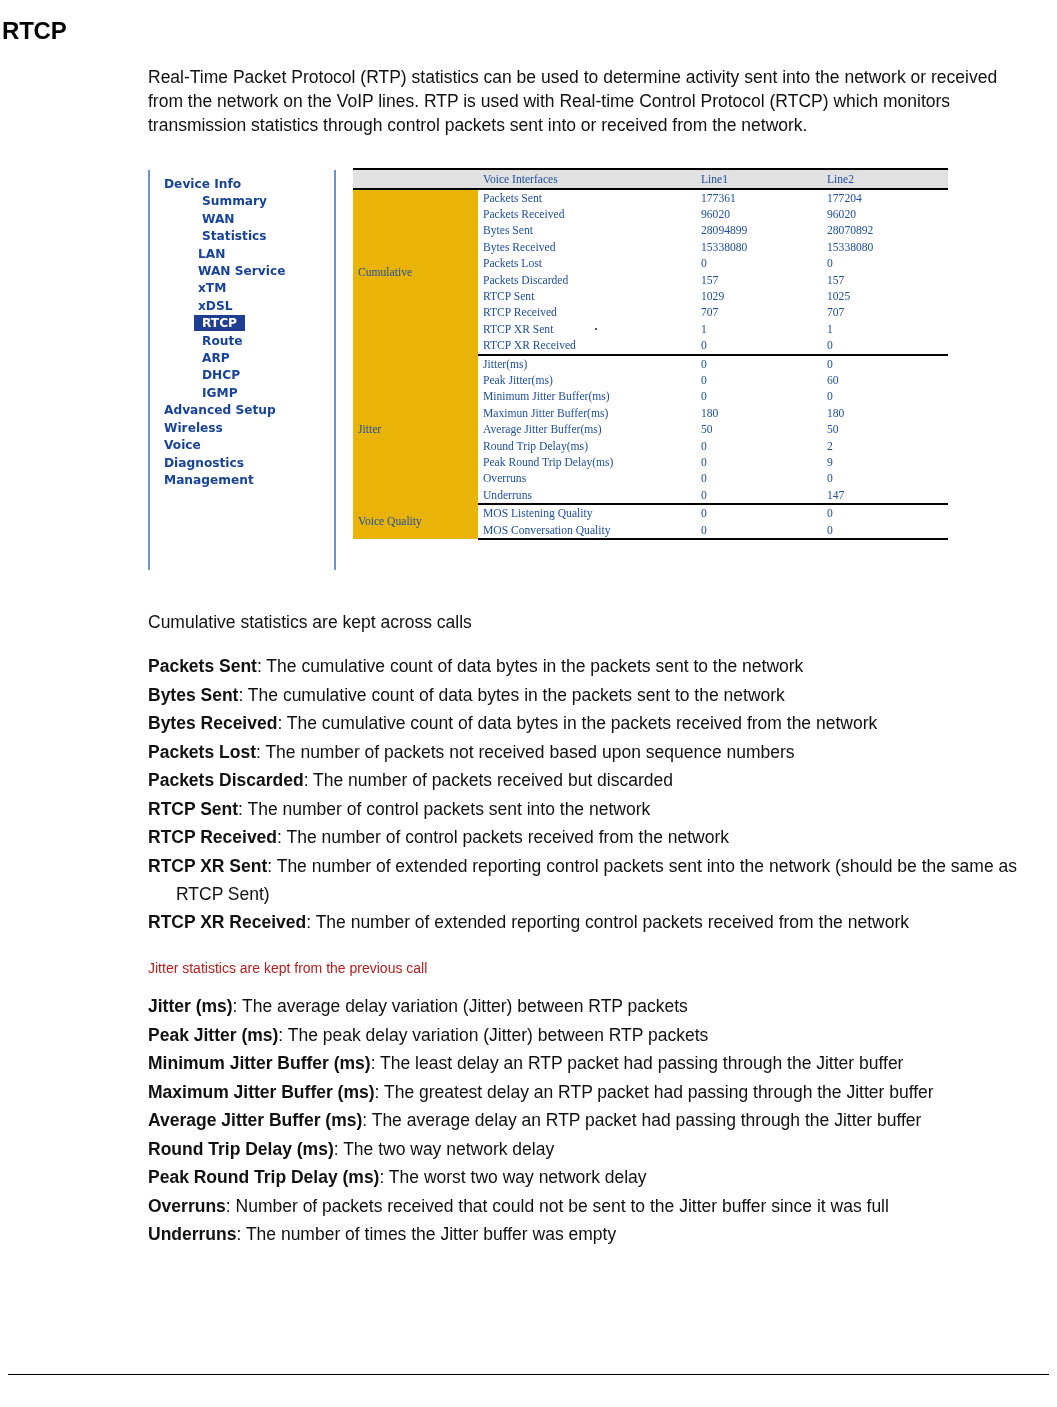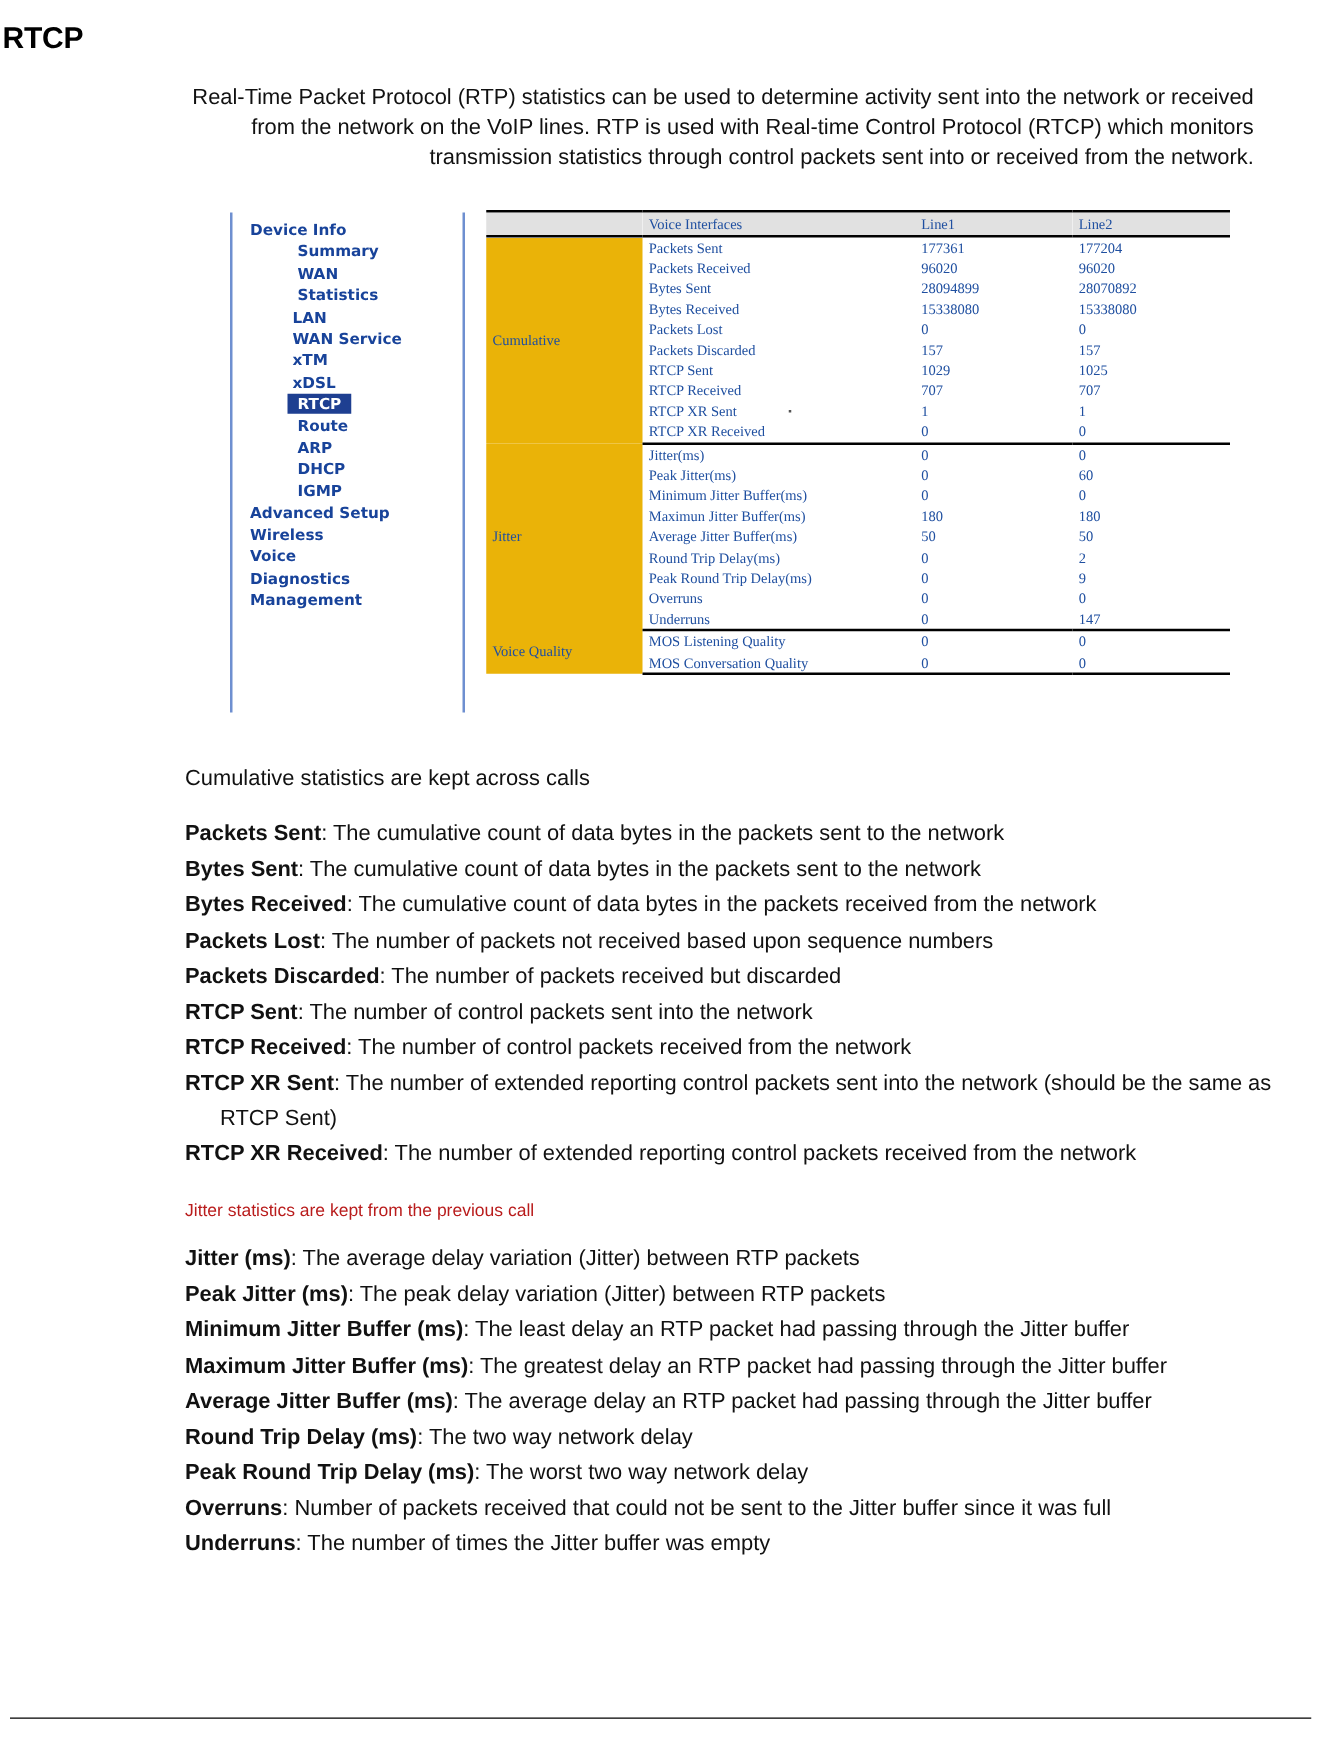--- a/index.html
+++ b/index.html
@@ -29,31 +29,29 @@
 
   
   .intro {
     position: absolute;
     left: 148px;
     top: 47px;
     width: 855px;
     font-size: 17.5px;
     line-height: 24.2px;
     color: #111;
-    text-align: right;
   }
 
   
   .figure {
     position: absolute;
     left: 148px;
     top: 168px;
     width: 800px;
     height: 405px;
-    margin-left: 36px;
   }
 
   
   .nav {
     position: absolute;
     left: 0px;
     top: 2px;
     width: 188px;
     height: 400px;
     border-left: 2px solid #6E8FD0;

